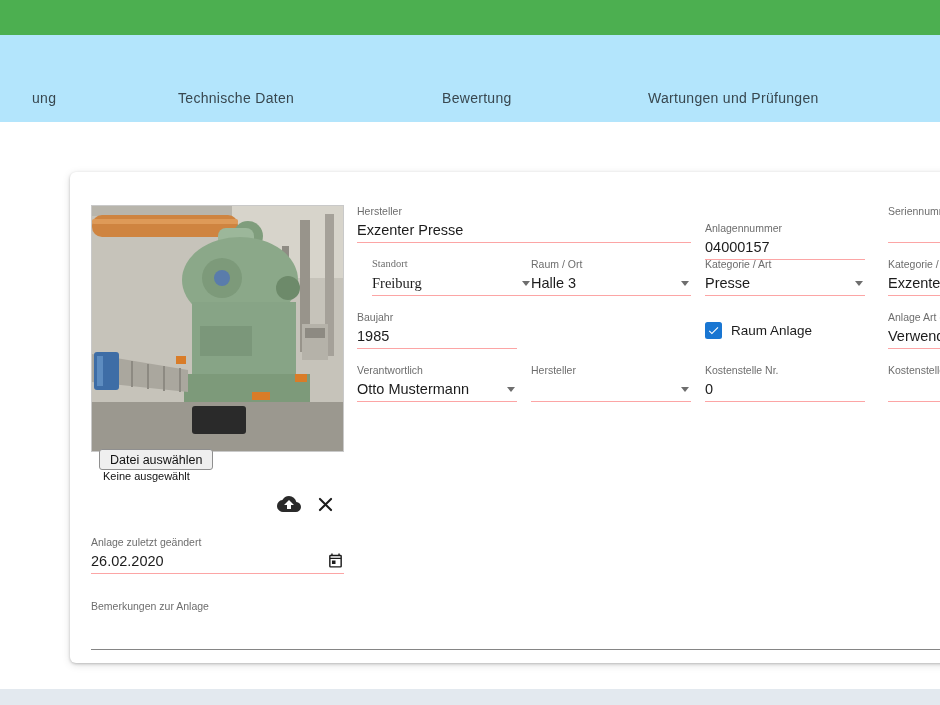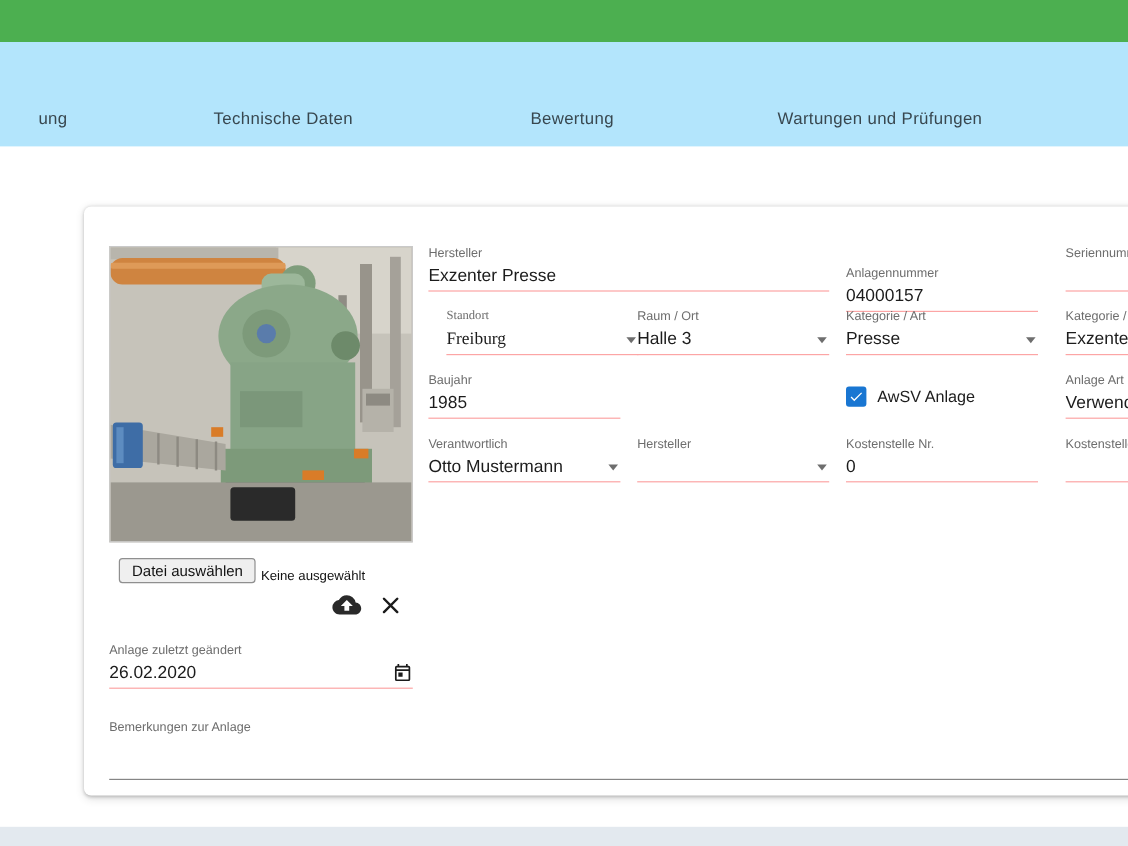--- a/index.html
+++ b/index.html
@@ -35,21 +35,21 @@
   }
 
   
   .photo-box {
     position:absolute; left:21px; top:33px; width:253px; height:247px;
     border:1px solid #c9c9c9; background:#c6c3ba; overflow:hidden;
   }
   .photo-box svg { display:block; }
 
   
-  .file-row { position:absolute; left:29px; top:293px; display:flex; align-items:flex-end; }
+  .file-row { position:absolute; left:29px; top:277px; display:flex; align-items:flex-start;flex-direction:column; }
   .file-btn {
     font-family:"Liberation Sans", sans-serif;
     font-size:12.5px; color:#111; background:#efefef;
     border:1px solid #8f8f8f; border-radius:3px;
     padding:2px 10px; height:21px; cursor:pointer; white-space:nowrap;
   }
   .file-status { font-size:11px; color:#111; margin-left:4px; white-space:nowrap; }
 
   .icon-btn { position:absolute; cursor:pointer; line-height:0; }
   .upload-icon { left:206px; top:320px; }
@@ -233,21 +233,21 @@
     <div class="fvalue">
       <span class="ftext">1985</span>
     </div>
   </div>
   <div class="checkbox-field" style="left:635px; top:150px;">
     <span class="cb">
       <svg width="13" height="13" viewBox="0 0 24 24">
           <path fill="#ffffff" d="M9 16.2 4.8 12l-1.4 1.4L9 19 21 7l-1.4-1.4z"></path>
         </svg>
     </span>
-    <span class="cb-label">AwSV Anlage</span>
+    <span class="cb-label">Raum Anlage</span>
   </div>
   <div class="field" style="left:818px; top:139px; width:160px;">
     <div class="flabel">Anlage Art (</div>
     <div class="fvalue">
       <span class="ftext">Verwend</span>
 
     </div>
   </div>
 
   <div class="field" style="left:287px; top:192px; width:160px;">

